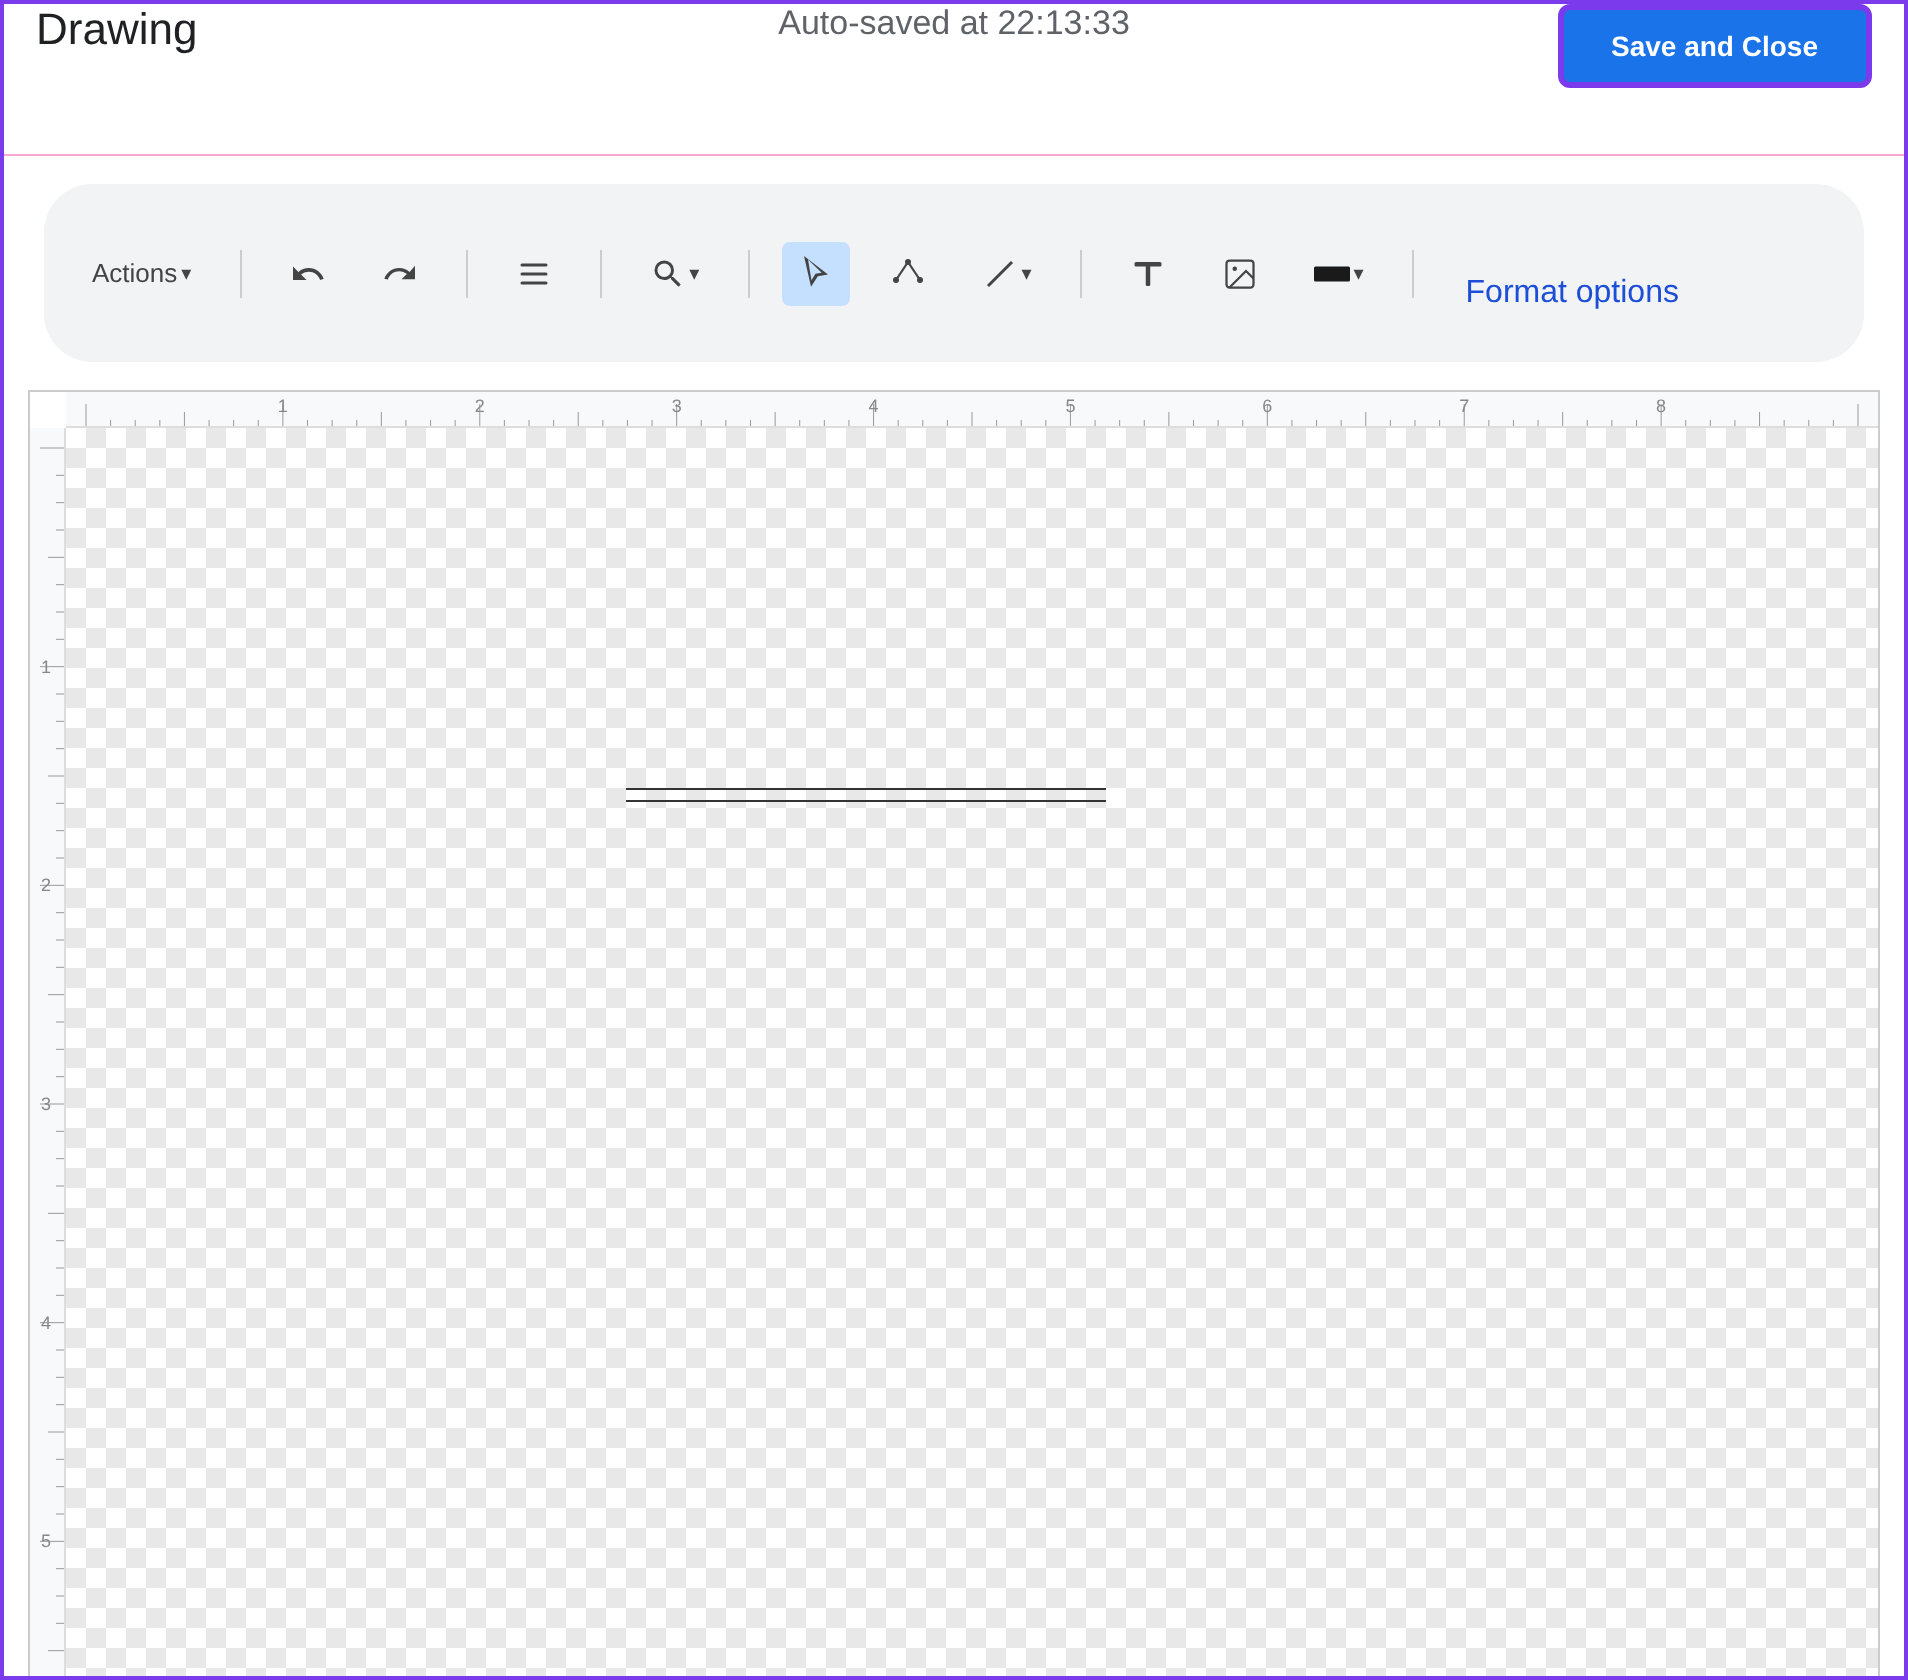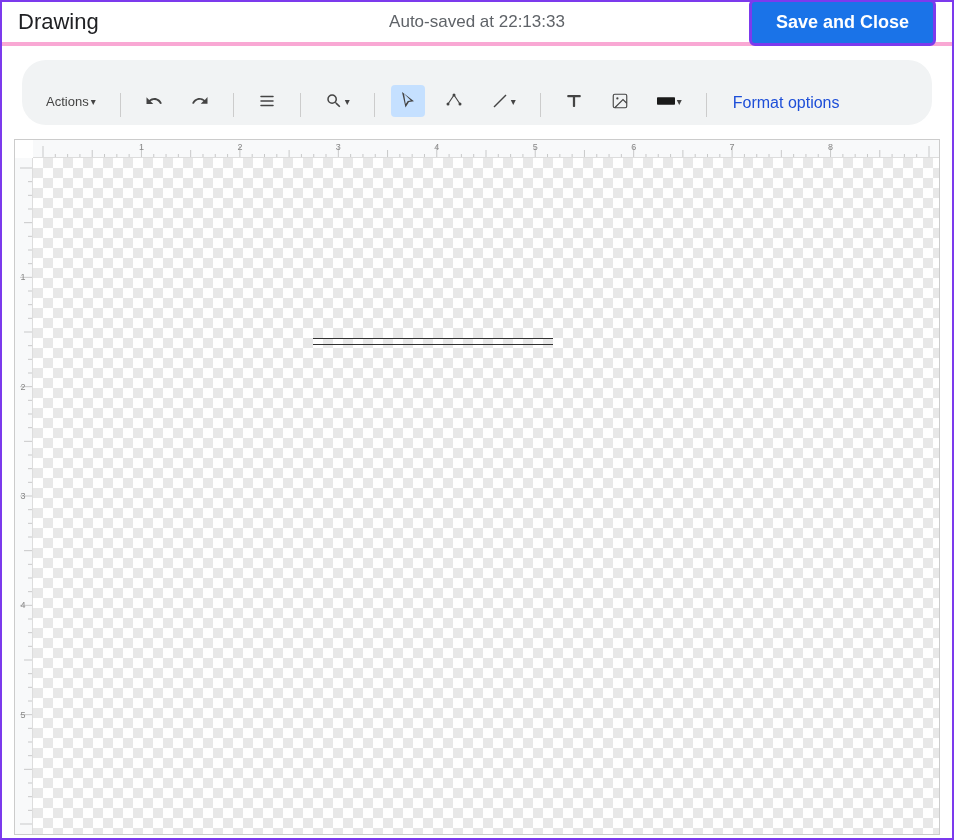--- a/index.html
+++ b/index.html
@@ -8,57 +8,57 @@
       background: #fff;
       width: 954px;
       height: 840px;
       overflow: hidden;
       border: 2px solid #7c3aed;
     }
 
     
     .header {
       display: flex;
-      align-items: center;
+      align-items: flex-start;
       justify-content: space-between;
       padding: 0 16px;
-      height: 44px;
+      height: 76px;
       background: #fff;
-      border-bottom: 4px solid #f9a8d4;
+      border-bottom: 1px solid #f9a8d4;
     }
     .header-title {
       font-size: 22px;
       font-weight: 500;
       color: #202124;
     }
     .header-autosave {
       font-size: 17px;
       color: #5f6368;
       position: absolute;
       left: 50%;
       transform: translateX(-50%);
     }
     .save-close-btn {
       background: #1a73e8;
       color: #fff;
       border: 3px solid #7c3aed;
       border-radius: 6px;
       padding: 10px 24px;
-      font-size: 18px;
+      font-size: 14px;
       font-weight: 600;
       cursor: pointer;
       white-space: nowrap;
     }
 
     
     .toolbar {
       display: flex;
-      align-items: flex-end;
+      align-items: center;
       gap: 12px;
-      padding: 8px 16px;
+      padding: 20px 16px;
       background: #f1f3f4;
       border-radius: 24px;
       margin: 8px 12px;
     }
     .toolbar-btn {
       display: flex;
       align-items: center;
       justify-content: center;
       background: transparent;
       border: none;

